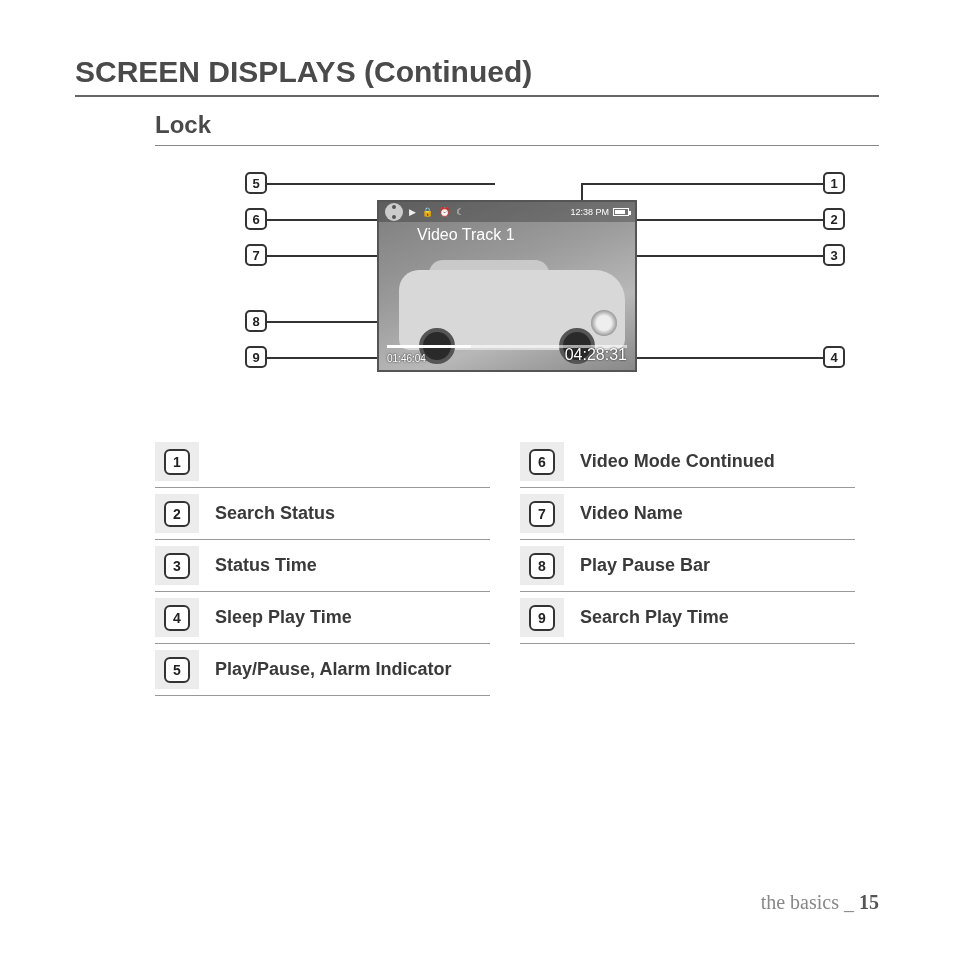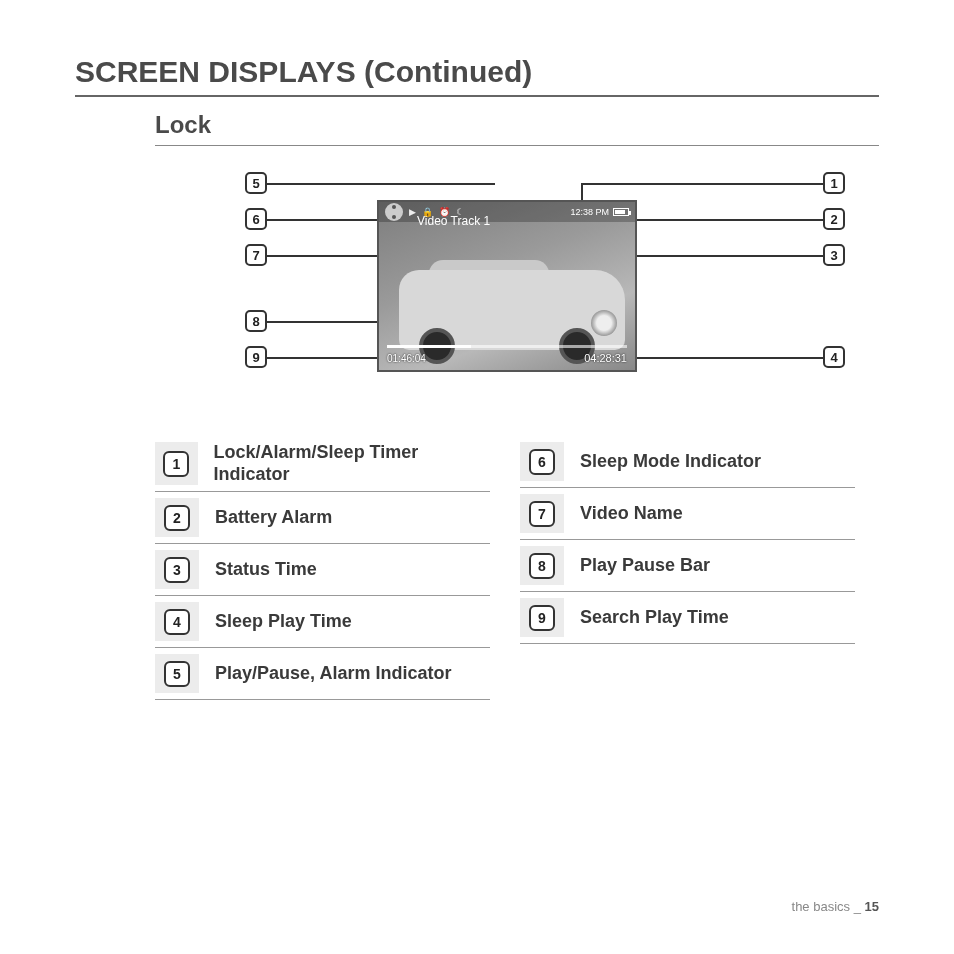--- a/index.html
+++ b/index.html
@@ -64,21 +64,21 @@
   .film-reel::before{ top:2px; left:7px;}
   .film-reel::after{ bottom:2px; left:7px;}
   .mini-icon { font-size:9px; color:#eee; }
   .topbar .right { display:flex; align-items:center; gap:4px; }
   .battery {
     width:16px; height:8px; border:1px solid #fff; position:relative;
   }
   .battery::after{ content:""; position:absolute; right:-3px; top:2px; width:2px; height:4px; background:#fff;}
   .battery .fill{ position:absolute; left:1px; top:1px; bottom:1px; width:10px; background:#fff;}
   .screen .filename {
-    position:absolute; top:12px; left:38px; color:#fff; font-size:12px;
+    position:absolute; top:24px; left:38px; color:#fff; font-size:16px;
   }
   .car {
     position:absolute; left:0; right:0; bottom:0; top:30px;
   }
   .car .body {
     position:absolute; bottom:20px; left:20px; right:10px; height:80px;
     background:#d8d8d8; border-radius:20px 30px 10px 10px;
   }
   .car .cab {
     position:absolute; bottom:70px; left:50px; width:120px; height:40px;
@@ -95,21 +95,21 @@
   .car .wheel{
     position:absolute; bottom:6px; width:36px; height:36px; border-radius:50%;
     background:#2a2a2a; border:4px solid #555;
   }
   .car .w1{ left:40px;} .car .w2{ right:40px;}
   .play-bar{
     position:absolute; left:8px; right:8px; bottom:22px; height:3px; background:rgba(255,255,255,0.6);
   }
   .play-bar .prog{ position:absolute; left:0; top:0; bottom:0; width:35%; background:#fff;}
   .time-left{ position:absolute; left:8px; bottom:6px; font-size:10px; color:#fff; text-shadow:0 0 2px #000;}
-  .time-right{ position:absolute; right:8px; bottom:6px; font-size:11px; color:#fff; text-shadow:0 0 2px #000;}
+  .time-right{ position:absolute; right:8px; bottom:6px; font-size:16px; color:#fff; text-shadow:0 0 2px #000;}
 
   .callout {
     position:absolute;
     width:22px; height:22px;
     border:2px solid #333; border-radius:5px;
     display:flex; align-items:center; justify-content:center;
     font-size:13px; font-weight:bold; color:#222;
     background:#fff;
   }
   .lead {
@@ -151,21 +151,21 @@
   .numwrap{
     width:44px; display:flex; align-items:center; justify-content:center;
     background:#ececec; align-self:stretch;
   }
   .row .label {
     font-weight:bold; font-size:18px; color:#3a3a3a;
     line-height:1.2;
   }
   .footer{
     position:absolute; bottom:40px; right:75px;
-    font-size:13px; color:#888;
+    font-size:20px; color:#888;font-family:Liberation Serif, serif;
   }
   .footer .page{ font-weight:bold; color:#555;}
 </style>
 </head>
 <body>
 
 <div class="page-title">SCREEN DISPLAYS (Continued)</div>
 <div class="section-title">Lock</div>
 
 <div class="diagram">
@@ -226,27 +226,26 @@
     <div class="time-right">04:28:31</div>
   </div>
 </div>
 
 <div class="legend">
   <div class="col">
     <div class="row">
       <div class="numwrap">
           <div class="num">1</div>
         </div>
-      <div class="label">Lock/Alarm/Sleep Timer Indicator</div>
     </div>
     <div class="row">
       <div class="numwrap">
           <div class="num">2</div>
         </div>
-      <div class="label">Battery Alarm</div>
+      <div class="label">Search Status</div>
     </div>
     <div class="row">
       <div class="numwrap">
           <div class="num">3</div>
         </div>
       <div class="label">Status Time</div>
     </div>
     <div class="row">
       <div class="numwrap">
           <div class="num">4</div>
@@ -258,21 +257,21 @@
           <div class="num">5</div>
         </div>
       <div class="label">Play/Pause, Alarm Indicator</div>
     </div>
   </div>
   <div class="col">
     <div class="row">
       <div class="numwrap">
           <div class="num">6</div>
         </div>
-      <div class="label">Sleep Mode Indicator</div>
+      <div class="label">Video Mode Continued</div>
     </div>
     <div class="row">
       <div class="numwrap">
           <div class="num">7</div>
         </div>
       <div class="label">Video Name</div>
     </div>
     <div class="row">
       <div class="numwrap">
           <div class="num">8</div>

